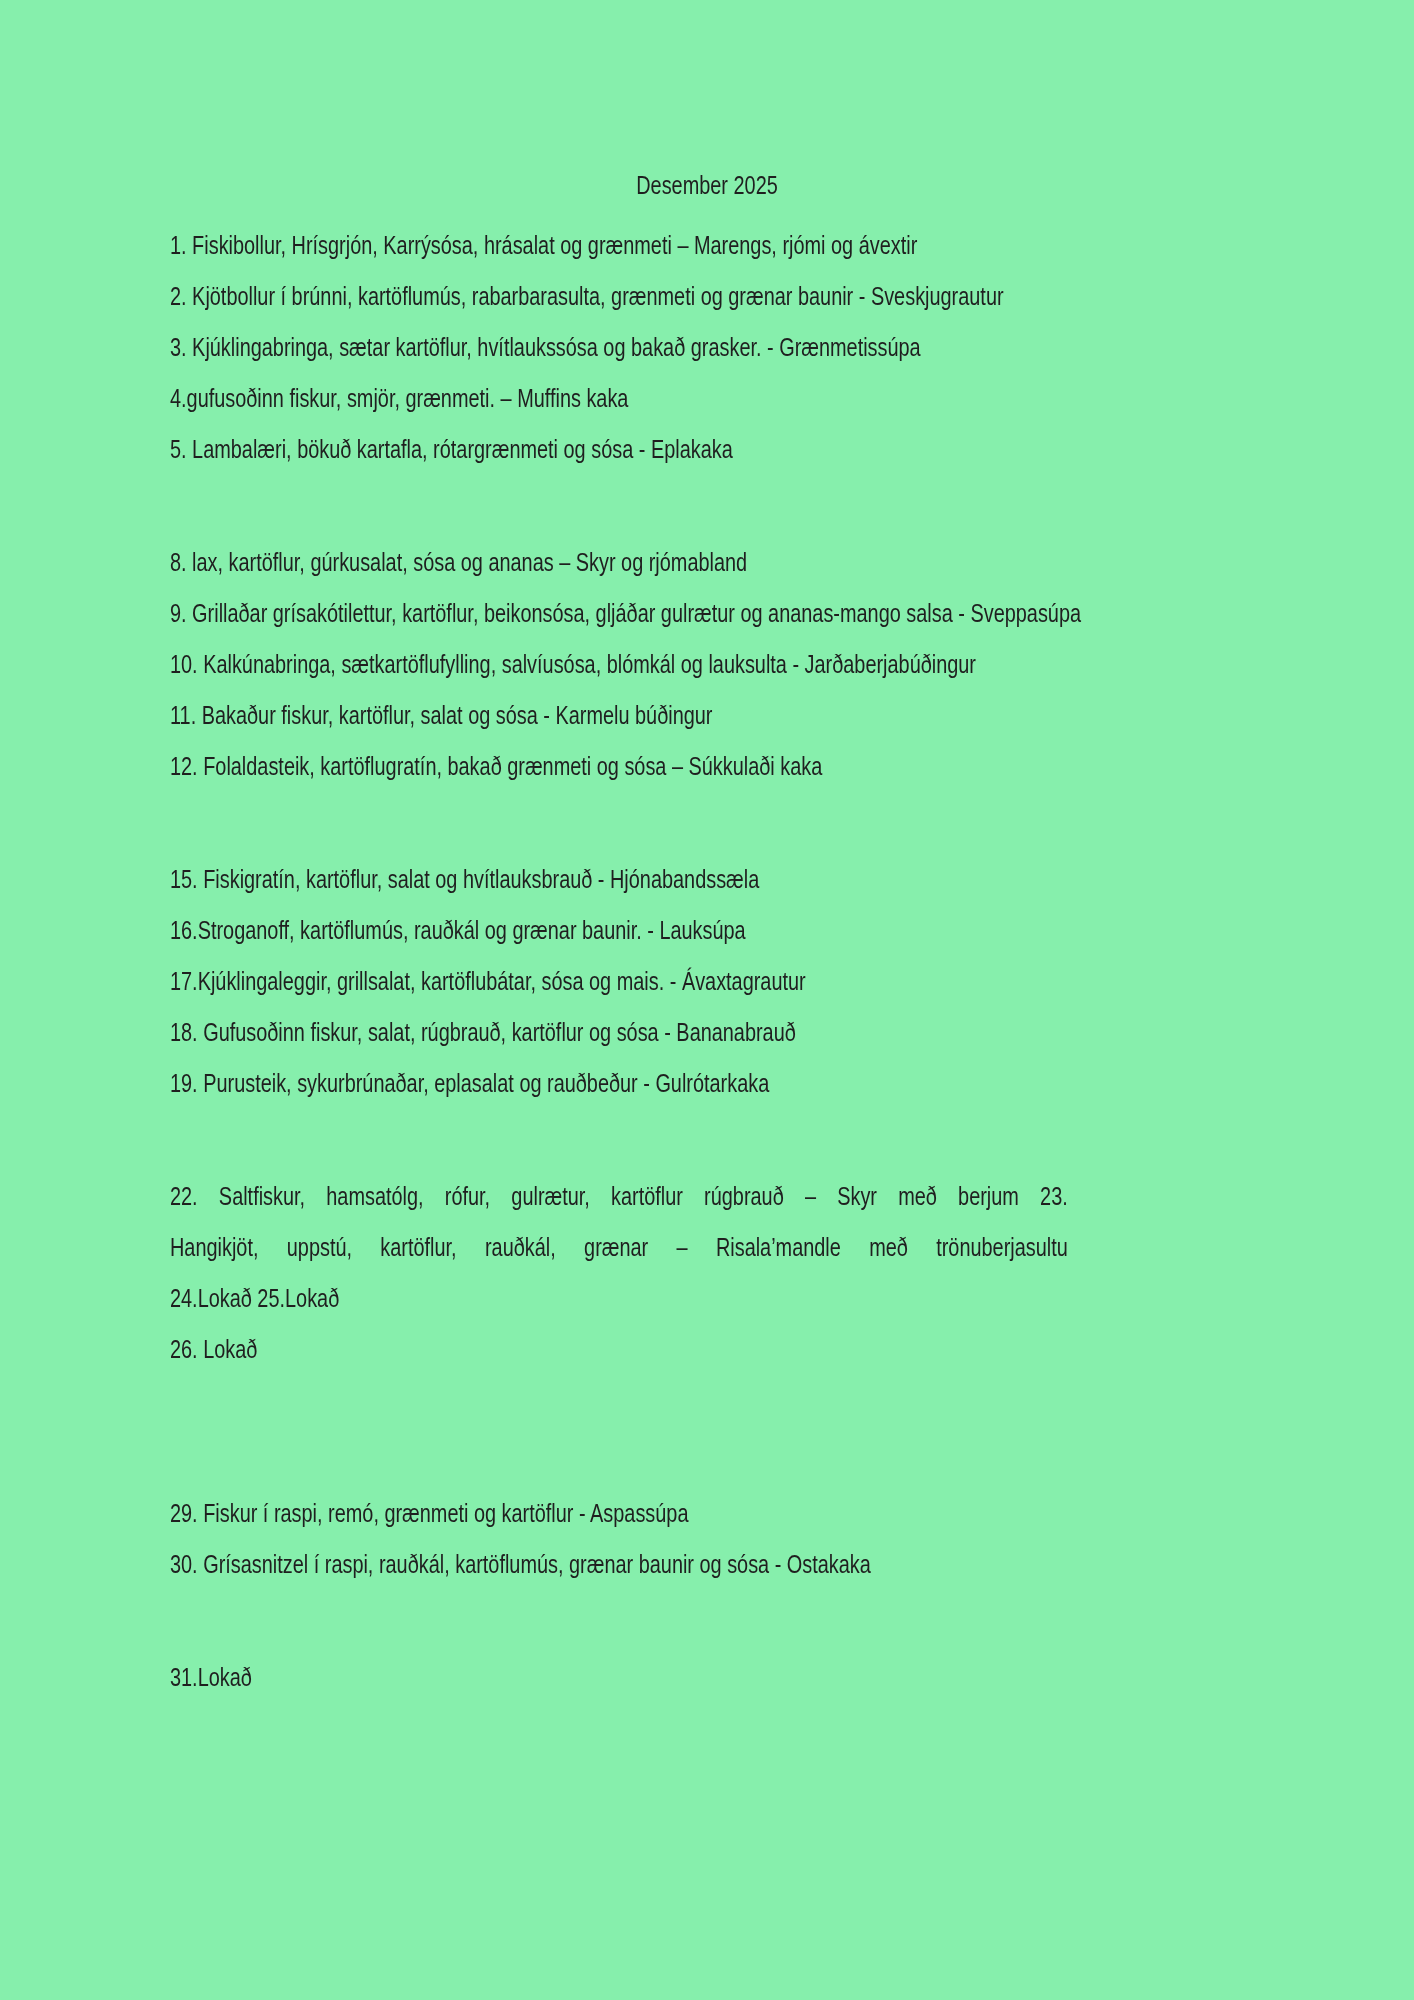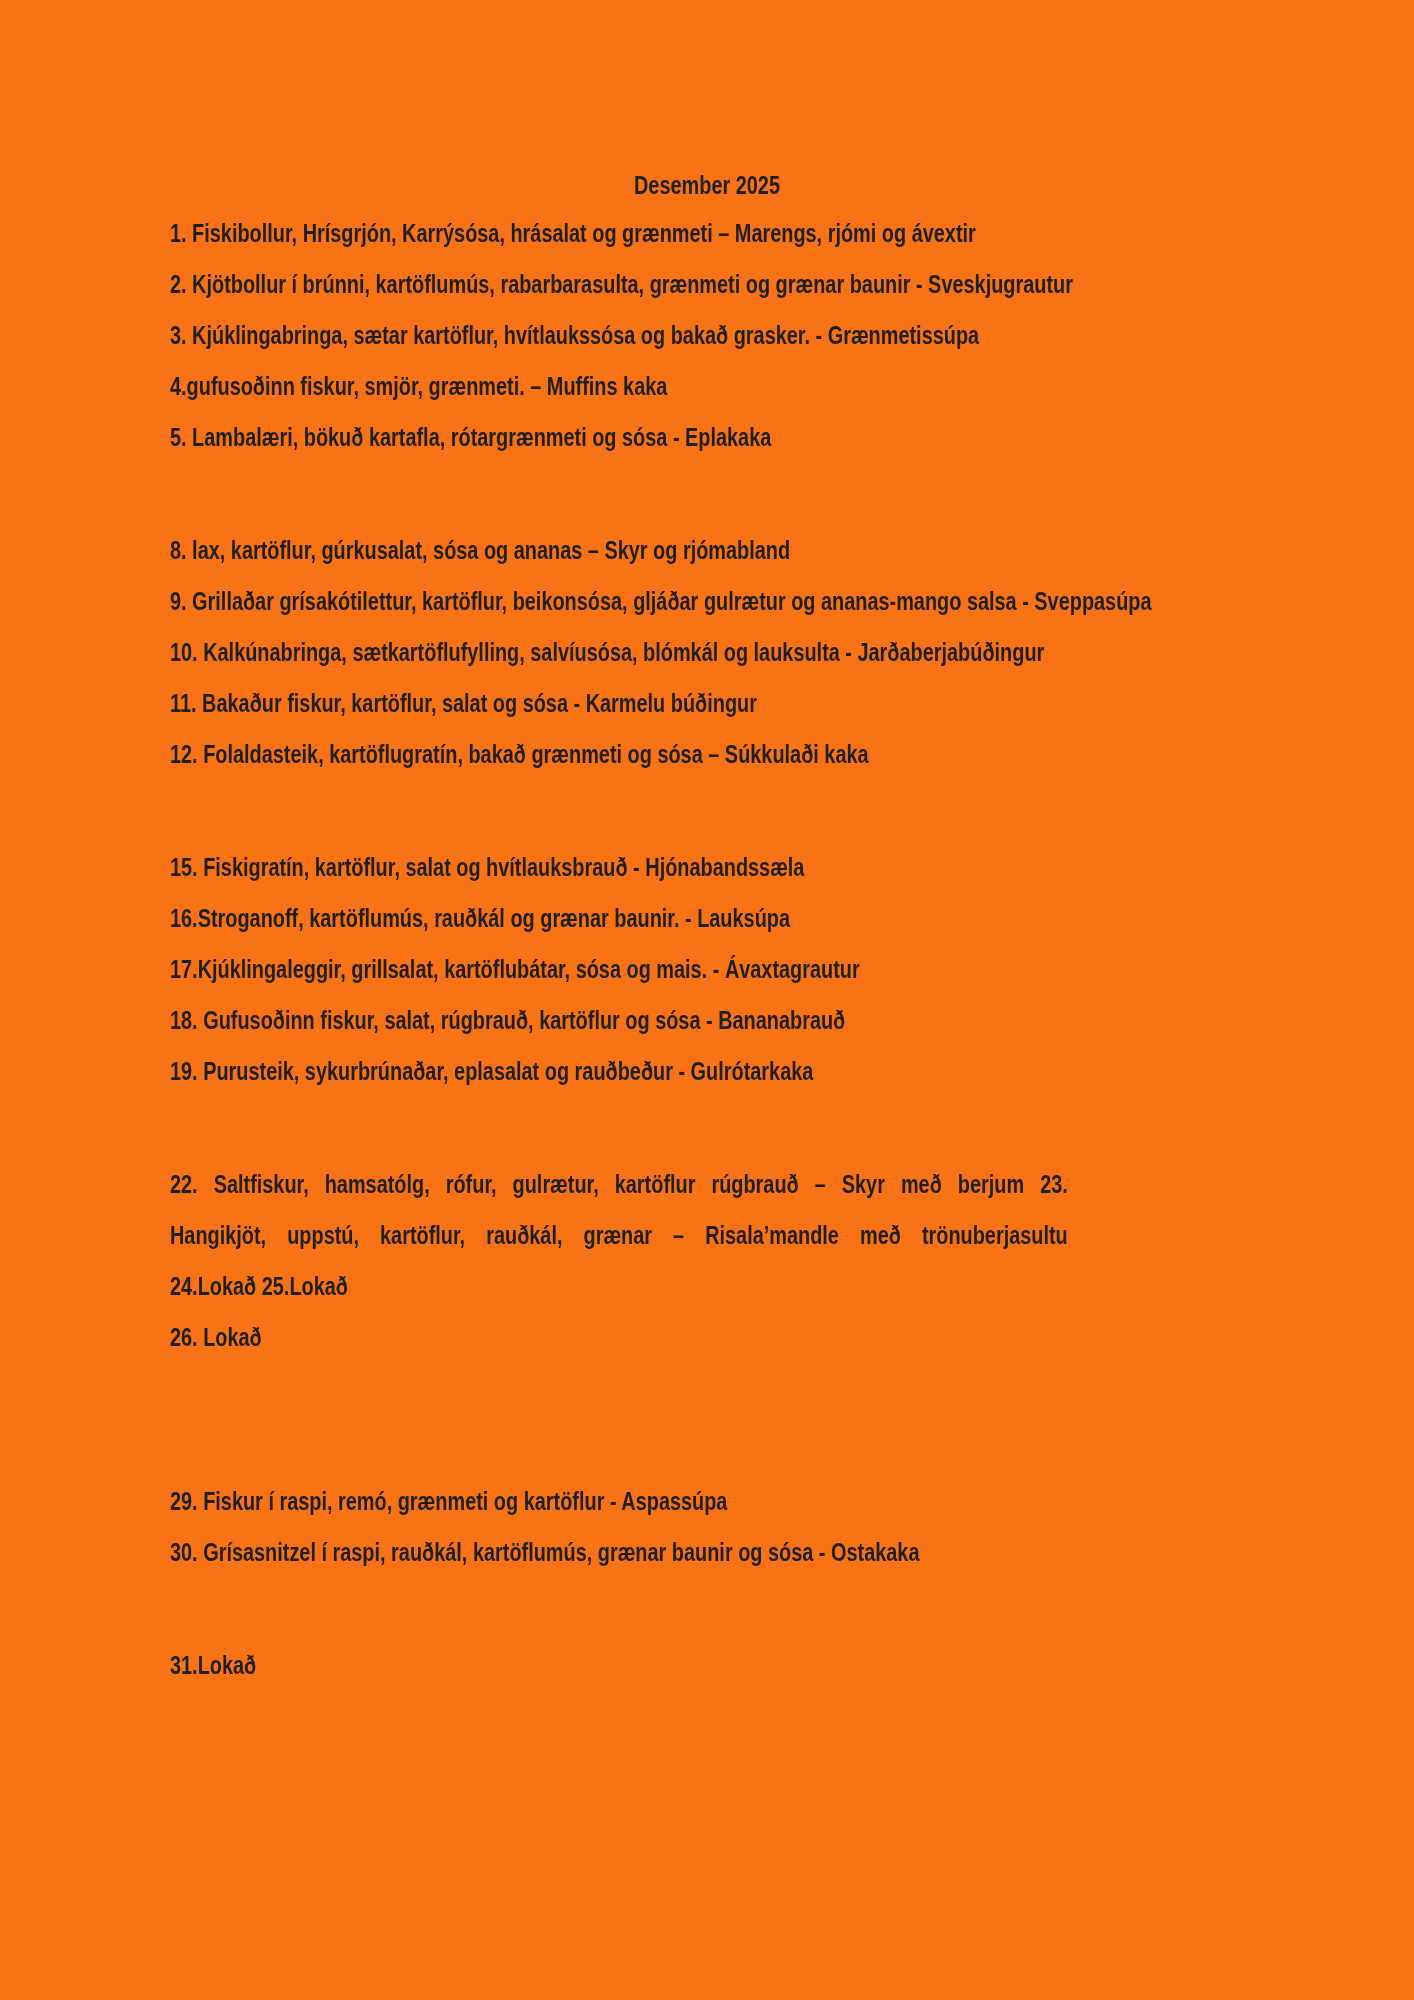--- a/index.html
+++ b/index.html
@@ -11,39 +11,38 @@
     position: relative;
     width: 1414px;
     height: 2000px;
     font-family: "Liberation Sans", "DejaVu Sans", sans-serif;
     color: #1f1f1f;
     overflow: hidden;
   }
   .page {
     position: absolute;
     inset: 0;
-    background: #f97316;
-    font-weight: bold;
+    background: #86efac;
   }
   
   .title {
     position: absolute;
     top: 160px;
     left: 0;
     width: 1414px;
     height: 51px;
     line-height: 51px;
     font-size: 25.5px;
     text-align: center;
     transform: scaleX(0.78);
     transform-origin: 50% 50%;
   }
   .menu {
     position: absolute;
-    top: 208px;
+    top: 220px;
     left: 170px;
     width: 1244px;
   }
   .row {
     height: 51px;
     line-height: 51px;
     font-size: 25.5px;
     white-space: pre;
     transform: scaleX(0.78);
     transform-origin: 0 50%;

